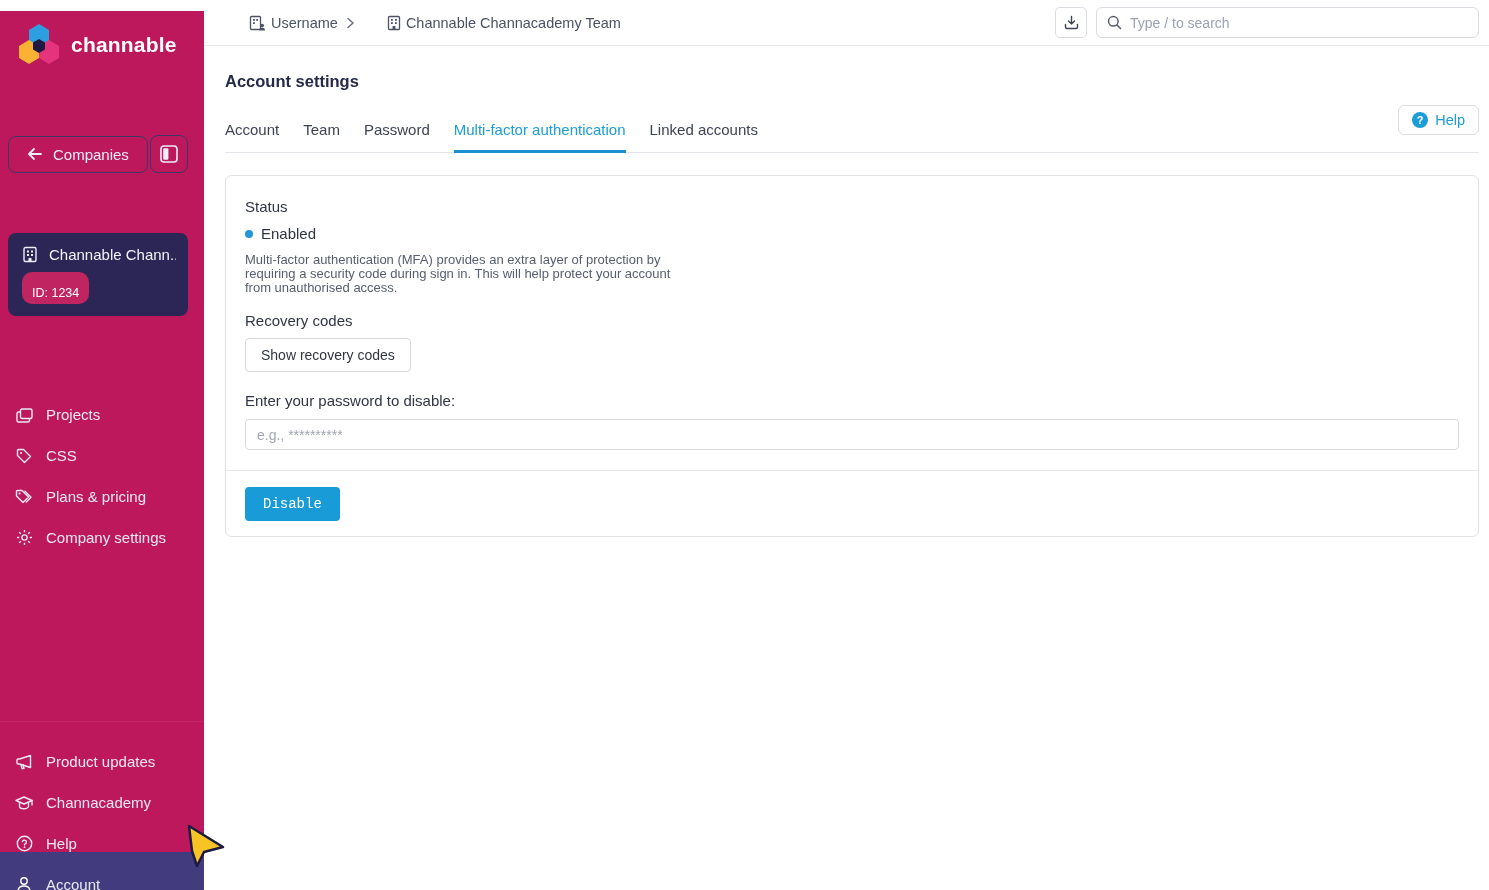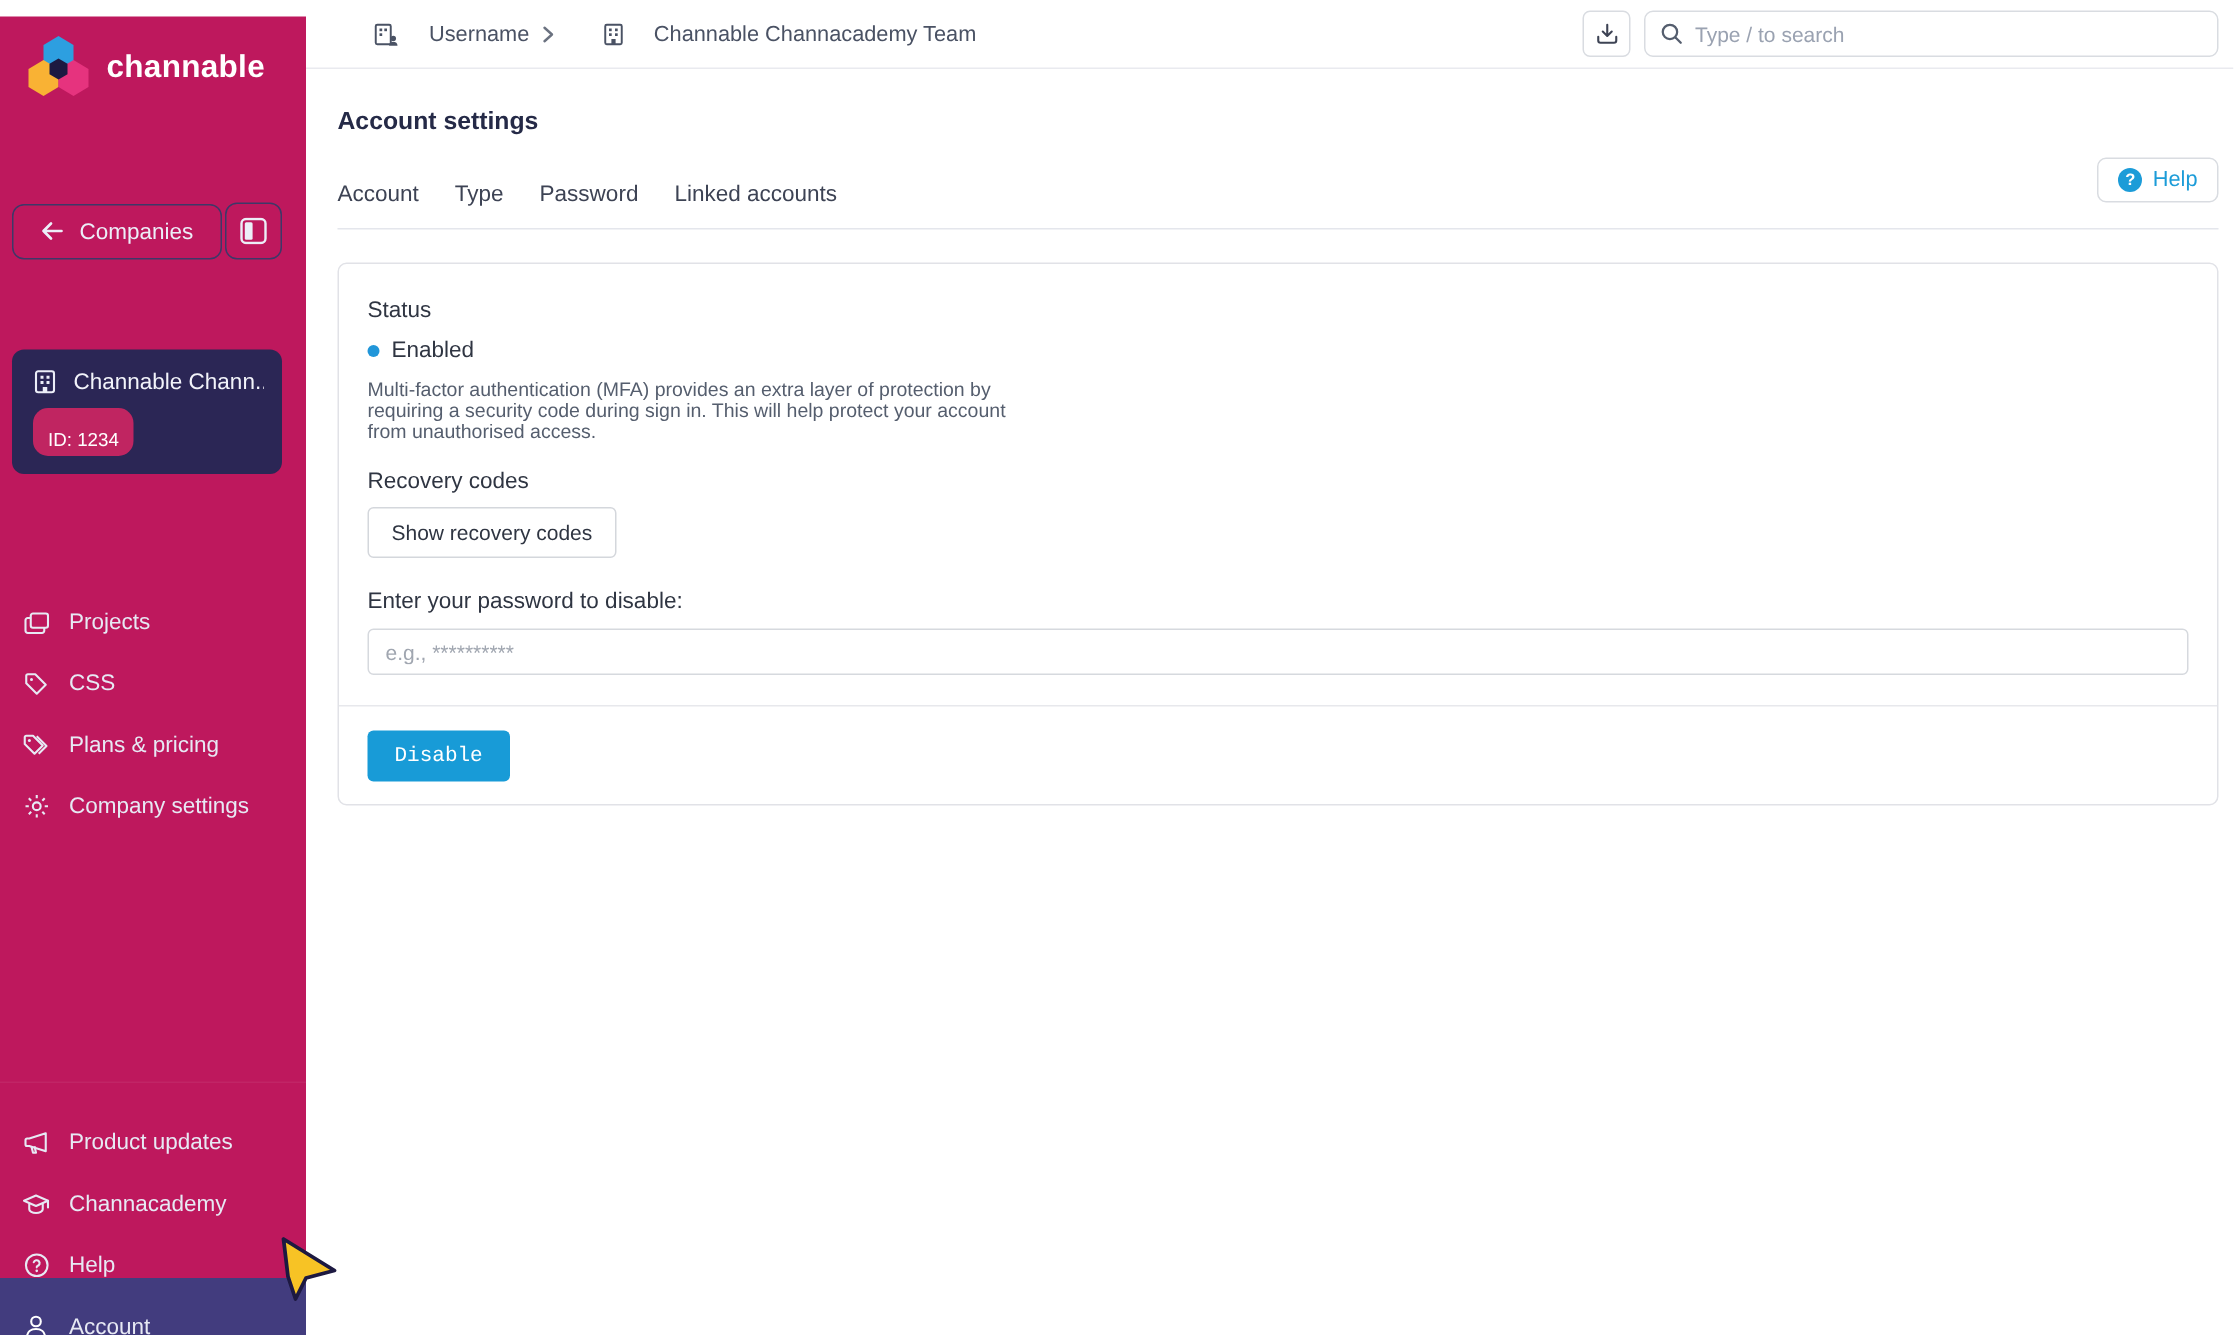--- a/index.html
+++ b/index.html
@@ -50,21 +50,21 @@
   .side-footer { margin-top: auto; border-top: 1px solid rgba(255,255,255,0.06); padding: 7px 0 8px; }
   .side-item.active { background: #423c7e; }
 
   
   .main { position: absolute; left: 204px; top: 0; width: 1285px; height: 890px; background: #fff; }
   .topbar {
     height: 46px; border-bottom: 1px solid #e9eaef; display: flex; align-items: center;
     justify-content: space-between; padding: 0 10px 0 21px;
   }
   .breadcrumb { display: flex; align-items: center; gap: 8px; font-size: 14.5px; color: #4a5264; }
-  .breadcrumb .crumb { display: flex; align-items: center; gap: 20px; cursor: pointer; padding-left: 24px; }
+  .breadcrumb .crumb { display: flex; align-items: center; gap: 5px; cursor: pointer; padding-left: 24px; }
   .top-actions { display: flex; align-items: center; gap: 9px; }
   .icon-btn {
     width: 32px; height: 31px; border: 1px solid #d9dce1; border-radius: 5px; background: #fff;
     display: flex; align-items: center; justify-content: center; cursor: pointer;
   }
   .search-box {
     width: 383px; height: 31px; border: 1px solid #d9dce1; border-radius: 6px; background: #fff;
     display: flex; align-items: center; gap: 8px; padding: 0 10px;
   }
   .search-box input {
@@ -315,22 +315,23 @@
         </span>
         <input type="text" placeholder="Type / to search" style="">
       </div>
     </div>
   </div>
 
   <div class="page-head">
     <h1 class="page-title">Account settings</h1>
     <div class="tabs-row">
       <span class="tab">Account</span>
-      <span class="tab">Type</span>
+      <span class="tab">Team</span>
       <span class="tab">Password</span>
+      <span class="tab active">Multi-factor authentication</span>
       <span class="tab">Linked accounts</span>
       <button class="help-btn">
         <span class="q-circle">?</span>
         <span class="help-label">Help</span>
       </button>
     </div>
   </div>
 
   <section class="card">
     <div class="card-body">

